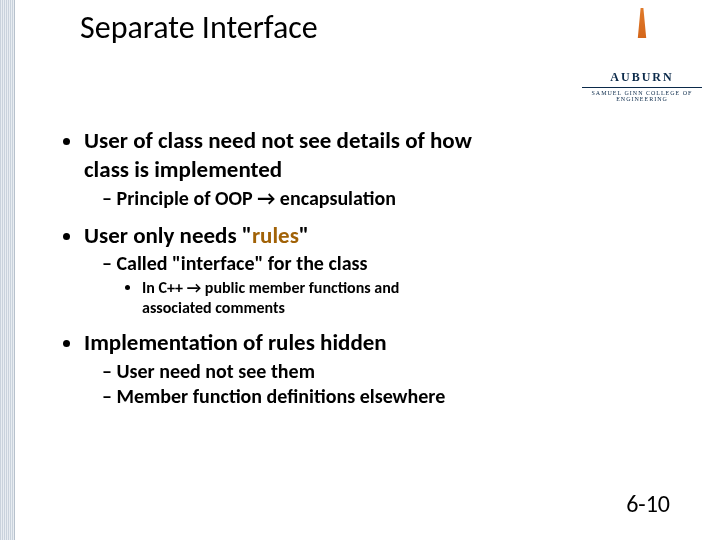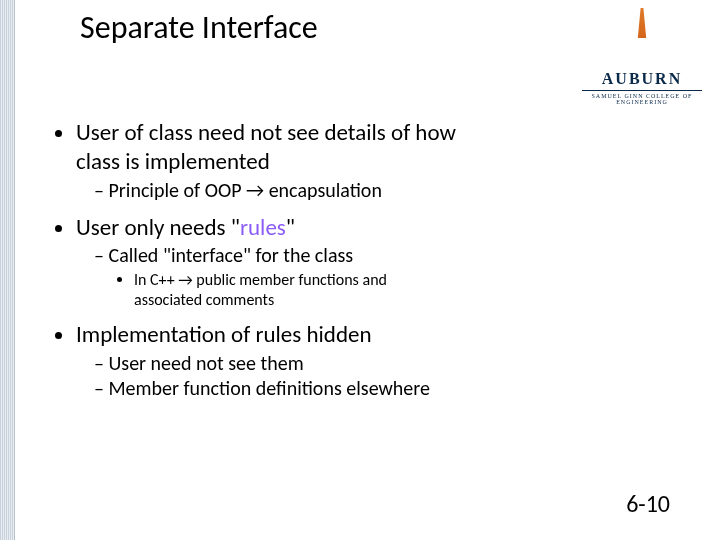--- a/index.html
+++ b/index.html
@@ -43,21 +43,21 @@
     color: #0b2a4a;
   }
   .logo .tower {
     width: 14px;
     height: 30px;
     margin: 0 auto 2px auto;
     background: linear-gradient(#e07a2a, #d4661a);
     clip-path: polygon(40% 0, 60% 0, 80% 100%, 20% 100%);
   }
   .logo .name {
-    font-size: 16px;
+    font-size: 12px;
     letter-spacing: 2px;
     font-weight: 600;
     margin-top: 32px;
   }
   .logo .sub {
     font-size: 6px;
     letter-spacing: 1px;
     border-top: 1px solid #0b2a4a;
     margin-top: 2px;
     padding-top: 2px;
@@ -75,43 +75,44 @@
   .body {
     position: absolute;
     top: 110px;
     left: 40px;
     width: 640px;
     font-size: 23px;
     line-height: 1.25;
   }
   ul.lvl1 {
     list-style: disc;
-    margin: 8px;
+    margin: 16px;
     padding-left: 28px;
+    font-weight: bold;
   }
   ul.lvl1 > li {
     margin-bottom: 10px;
   }
   ul.lvl2 {
     list-style: none;
     margin: 2px 0 0 0;
     padding-left: 18px;
     font-size: 20px;
   }
   ul.lvl2 > li::before {
     content: "– ";
   }
   ul.lvl3 {
     list-style: disc;
     margin: 2px 0 0 0;
     padding-left: 40px;
     font-size: 16px;
   }
   .highlight {
-    color: #8b5cf6;
+    color: #a16207;
   }
   .pagenum {
     position: absolute;
     bottom: 22px;
     right: 50px;
     font-size: 24px;
   }
 </style>
 </head>
 <body>

